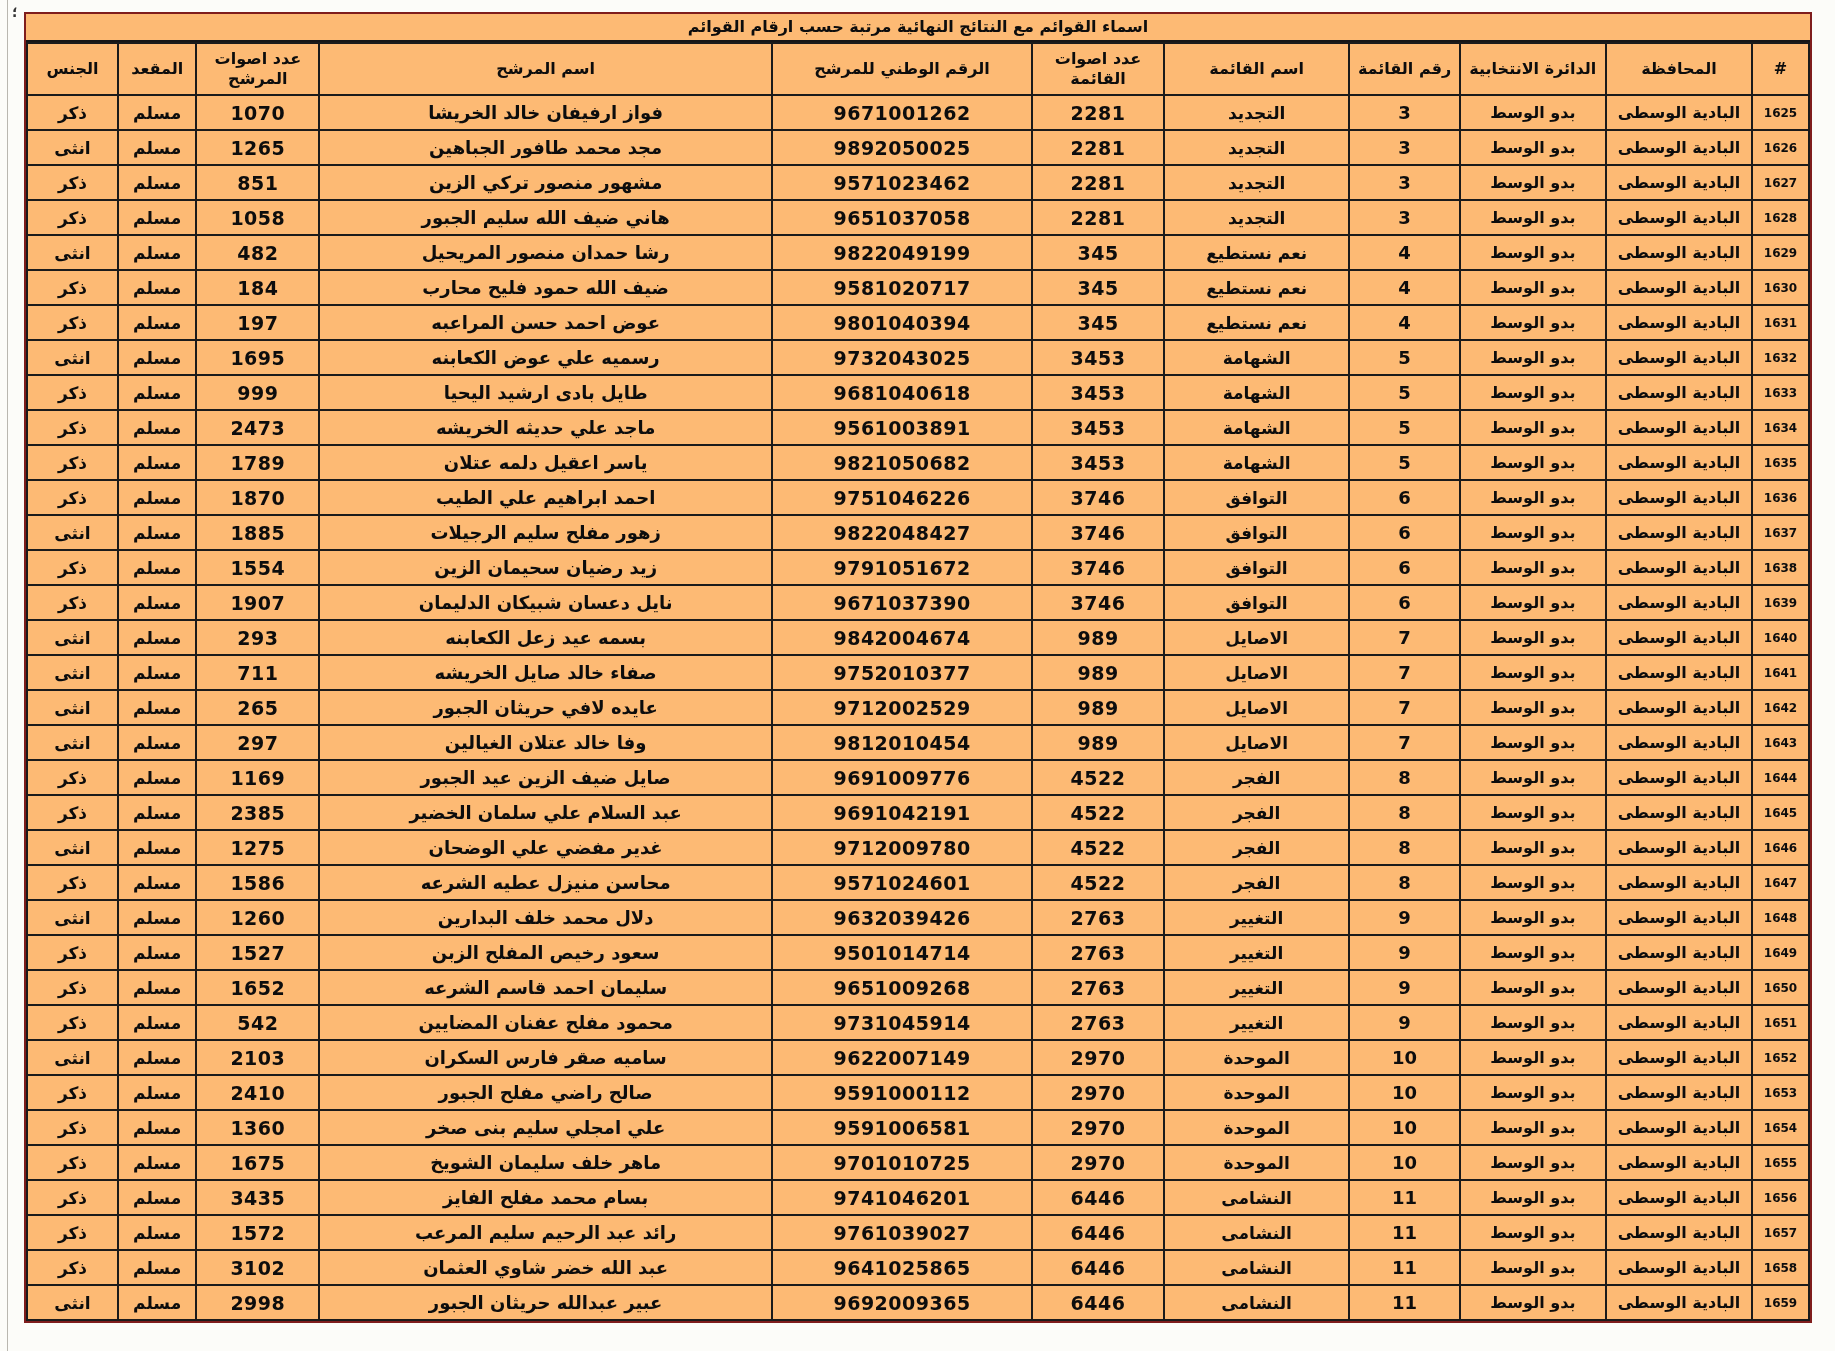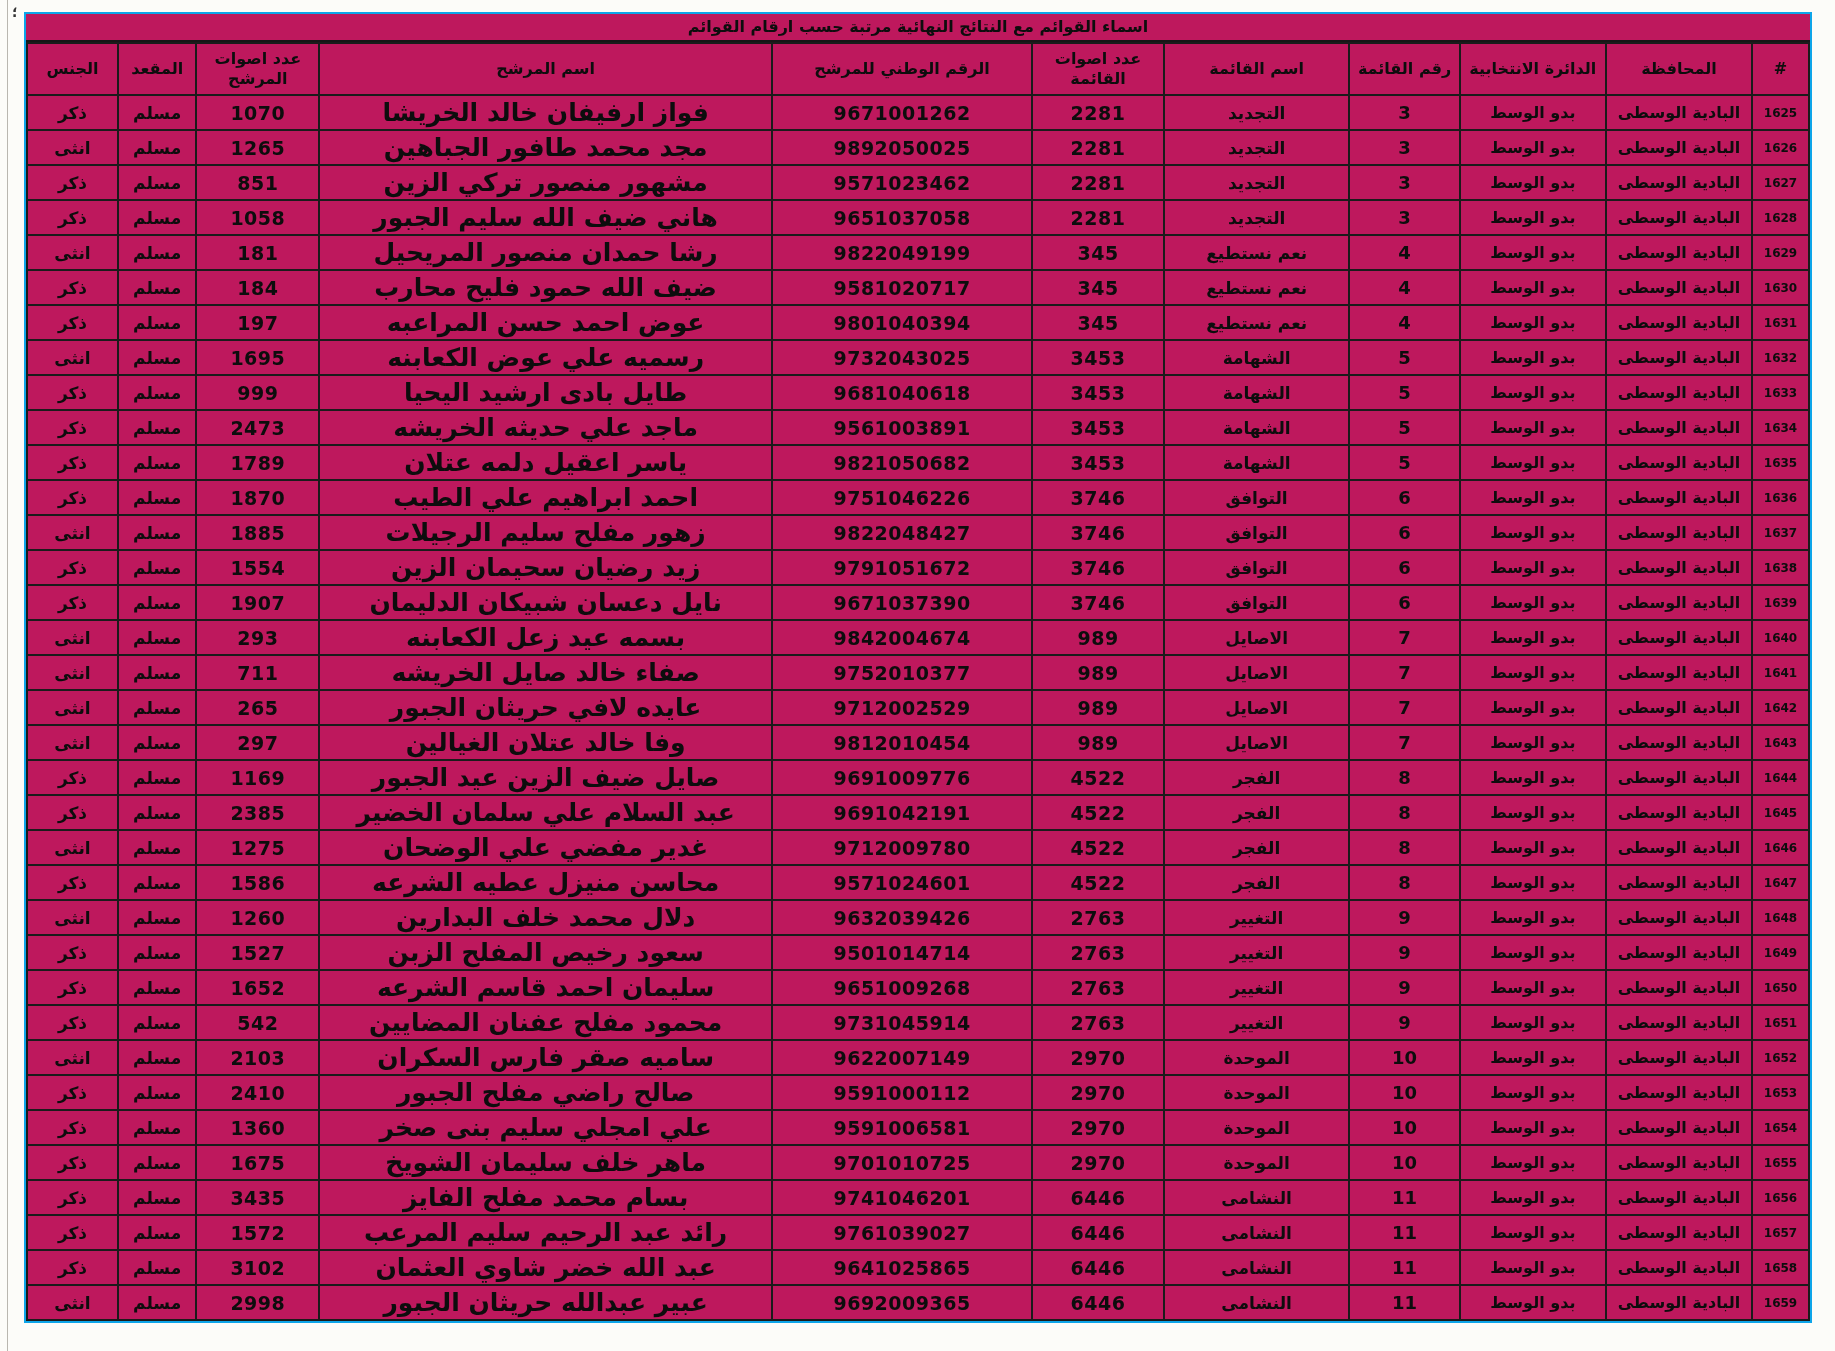--- a/index.html
+++ b/index.html
@@ -20,22 +20,22 @@
     position: absolute; left: 7px; top: 0; bottom: 0;
     width: 1px; background: #b9b7b0;
   }
   .artifact {
     position: absolute; left: 12px; top: 4px;
     font-size: 14px; font-weight: bold; color: #333;
   }
   .table-wrap {
     position: absolute; top: 12px; left: 24px;
     width: 1788px;
-    border: 2px solid #0ea5e9;
-    background: #be185d;
+    border: 2px solid #7f1d1d;
+    background: #fdba74;
   }
   .title-bar {
     border-bottom: 2px solid #161616;
     text-align: center;
     font-weight: bold;
     font-size: 16px;
     padding: 3px 0 4px 0;
     direction: rtl;
   }
   table {
@@ -56,21 +56,21 @@
     height: 52px;
     font-size: 16px;
     line-height: 1.25;
     white-space: normal;
   }
   td {
     height: 35px;
     font-size: 17px;
     white-space: nowrap;
   }
-  td.c-candidate_name { font-size: 25px; }
+  td.c-candidate_name { font-size: 18px; }
   td.c-national_id,
   td.c-list_votes,
   td.c-candidate_votes { font-size: 19px; letter-spacing: 0.5px; }
   td.c-index { font-size: 12px; }
   td.c-list_number { font-size: 18px; }
   td.c-governorate, td.c-district { font-size: 16px; }
 </style>
 </head>
 <body>
 
@@ -165,21 +165,21 @@
           </tr>
           <tr>
             <td class="c-index">1629</td>
             <td class="c-governorate">البادية الوسطى</td>
             <td class="c-district">بدو الوسط</td>
             <td class="c-list_number">4</td>
             <td class="c-list_name">نعم نستطيع</td>
             <td class="c-list_votes">345</td>
             <td class="c-national_id">9822049199</td>
             <td class="c-candidate_name">رشا حمدان منصور المريحيل</td>
-            <td class="c-candidate_votes">181</td>
+            <td class="c-candidate_votes">482</td>
             <td class="c-seat">مسلم</td>
             <td class="c-gender">انثى</td>
           </tr>
           <tr>
             <td class="c-index">1630</td>
             <td class="c-governorate">البادية الوسطى</td>
             <td class="c-district">بدو الوسط</td>
             <td class="c-list_number">4</td>
             <td class="c-list_name">نعم نستطيع</td>
             <td class="c-list_votes">345</td>

